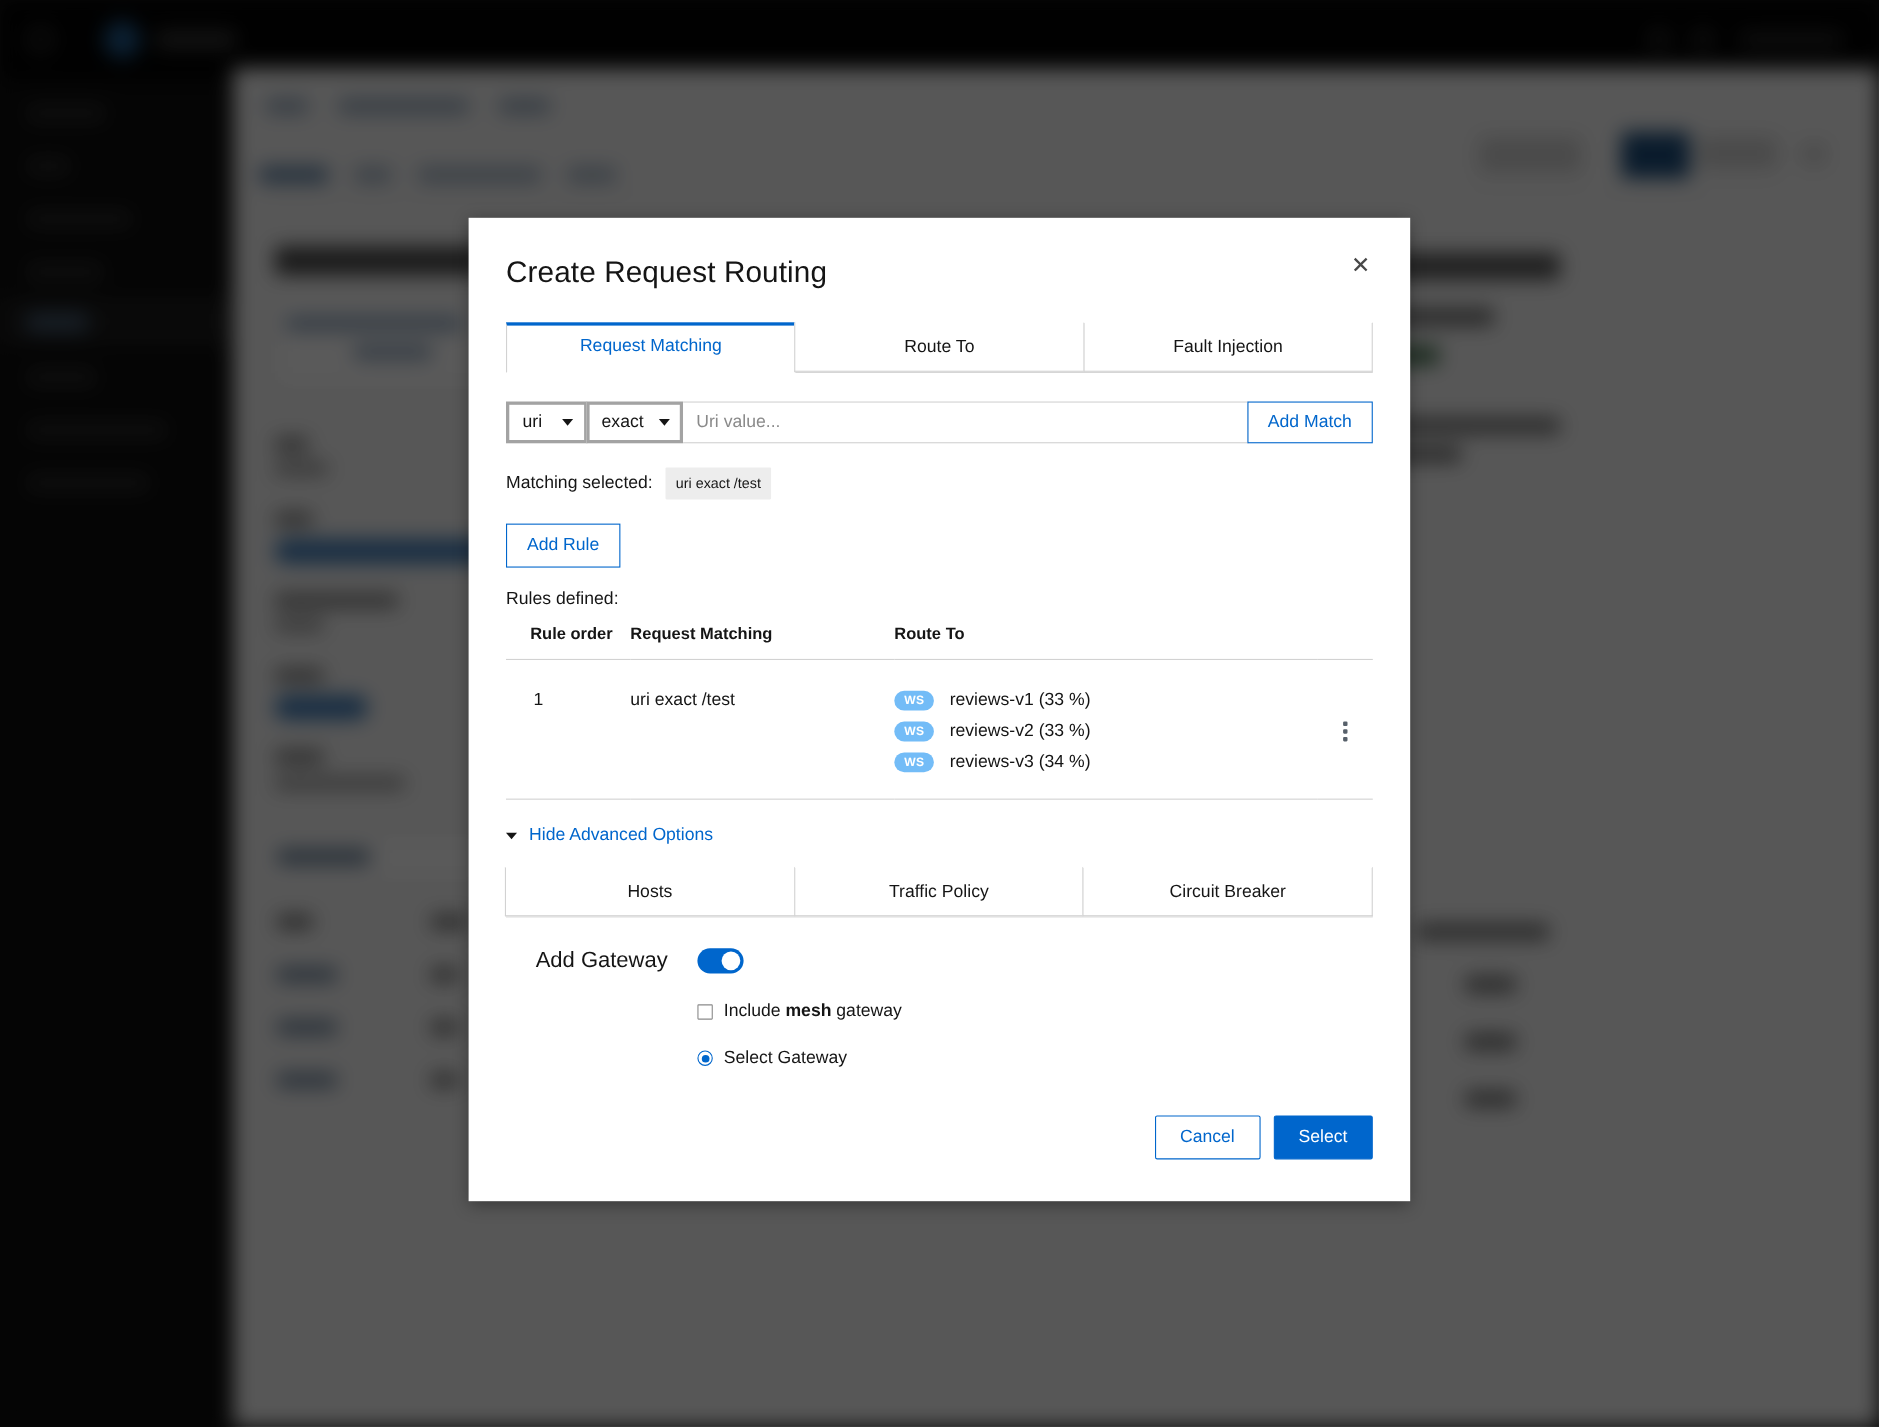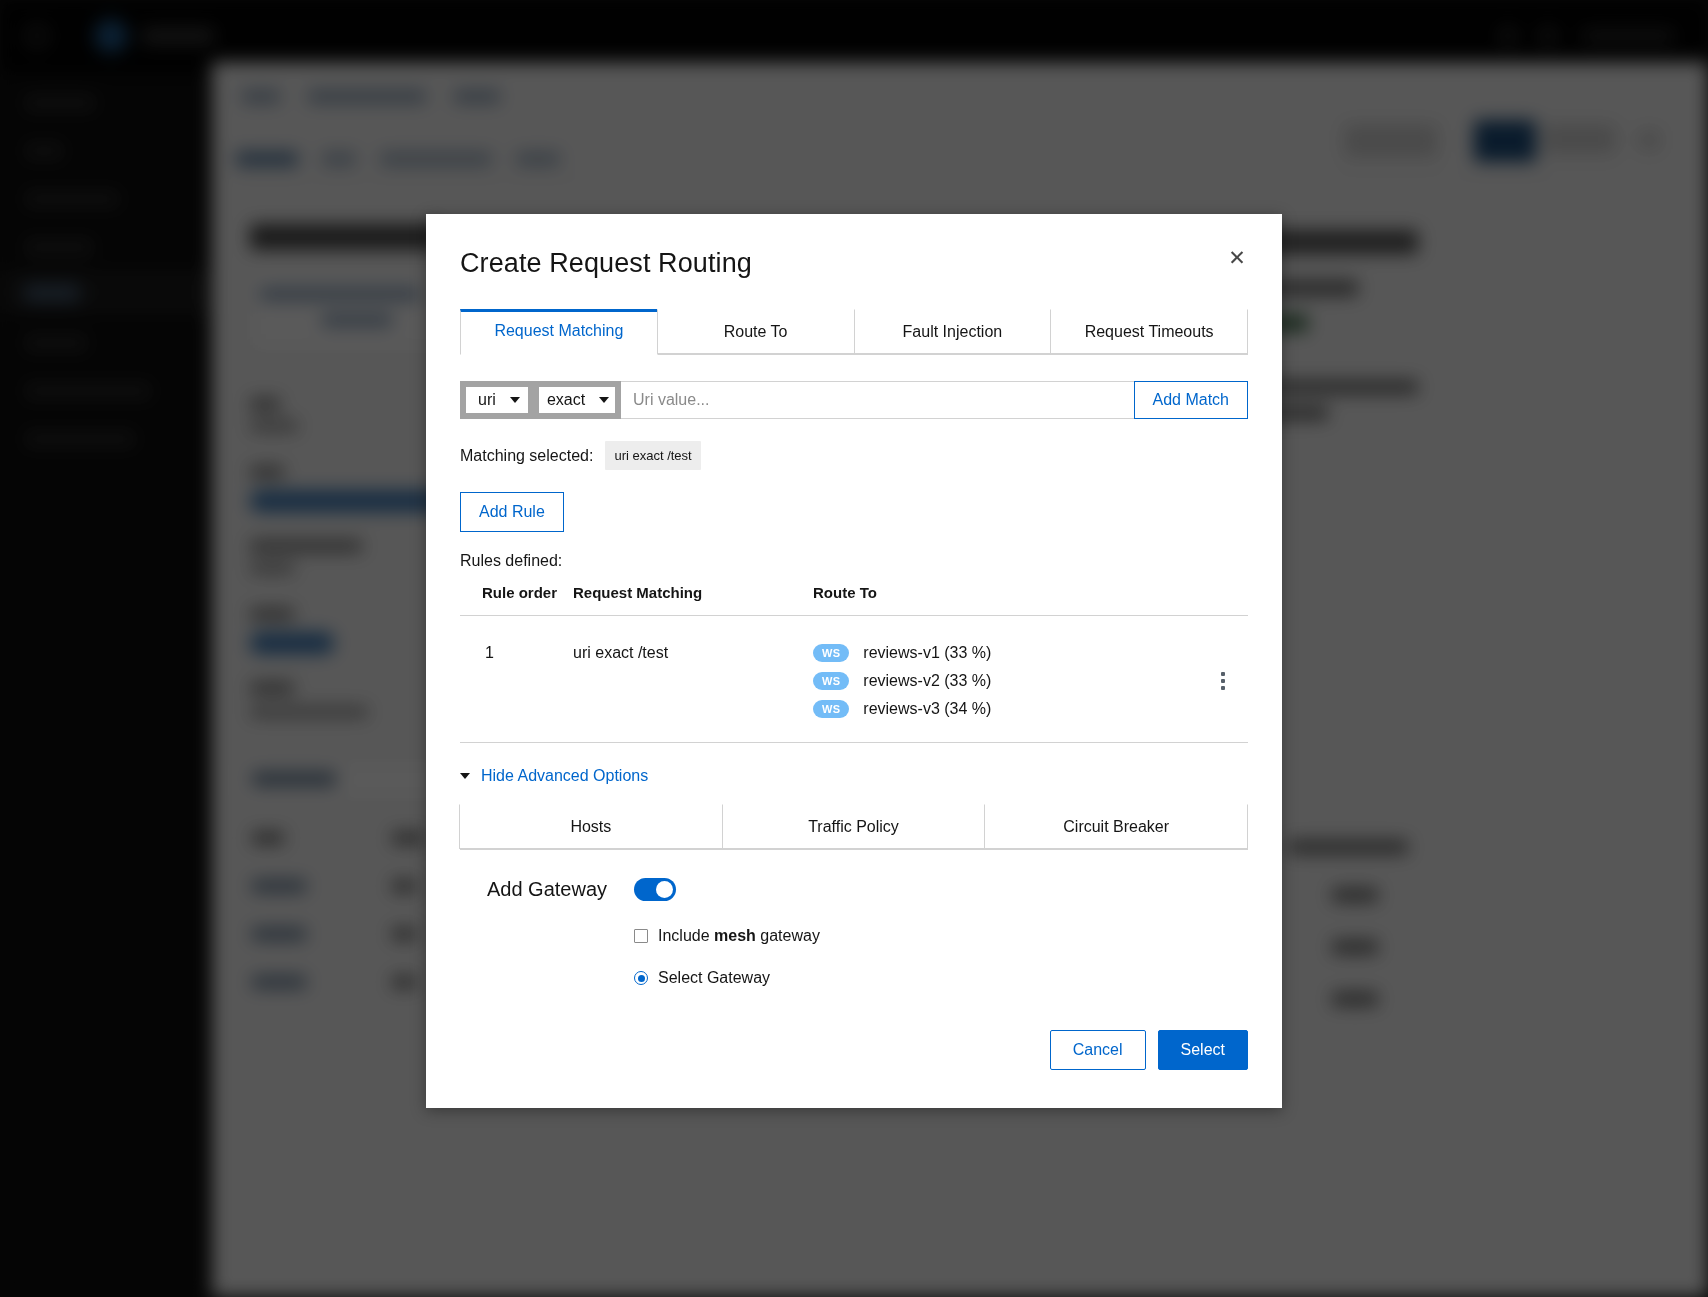--- a/index.html
+++ b/index.html
@@ -75,21 +75,21 @@
   .bg-chip-green { position: absolute; background: #3f7d4e; border-radius: 2px; }
 
   #dim {
     position: absolute; inset: 0;
     background: rgba(0,0,0,0.42);
   }
 
   
   #modal {
     position: absolute;
-    left: 426px; top: 214px;
+    left: 426px; top: 198px;
     width: 856px; height: 894px;
     background: #ffffff;
     box-shadow: 0 3px 14px rgba(0,0,0,0.35);
     display: flex; flex-direction: column;
   }
   .modal-header {
     padding: 34px 34px 0 34px; position: relative;
   }
   .modal-title {
     font-size: 27px; color: #151515; font-weight: 400; letter-spacing: 0.1px;
@@ -130,21 +130,21 @@
   }
 
   .body { padding: 0 34px; flex: 1; overflow: hidden; }
 
   
   .match-row {
     display: flex; margin-top: 26px; align-items: stretch; height: 38px;
   }
   .sel-box {
     display: flex; align-items: center; justify-content: space-between;
-    border: 6px solid #a3a3a3; background: #fff;
+    border: 3px solid #a3a3a3; background: #fff;
     font-size: 16px; color: #151515; cursor: pointer;
     padding: 0 10px 0 12px; gap: 14px;
   }
   .sel-box.uri { width: 74px; }
   .sel-box.exact { width: 88px; margin-left: -1px; justify-content: center; }
   .caret {
     width: 0; height: 0; border-left: 5px solid transparent;
     border-right: 5px solid transparent; border-top: 6px solid #151515;
   }
   .uri-input {
@@ -347,21 +347,20 @@
 
   <div class="modal-header">
     <div class="modal-title">Create Request Routing</div>
     <button class="modal-close">✕</button>
   </div>
 
   <div class="tabbar">
     <div class="tab active">Request Matching</div>
     <div class="tab inactive">Route To</div>
     <div class="tab inactive">Fault Injection</div>
-    <div class="tab inactive">Request Timeouts</div>
   </div>
 
   <div class="body">
 
     <div class="match-row">
       <div class="sel-box uri">
         <span>uri</span>
         <span class="caret"></span>
       </div>
       <div class="sel-box exact">

